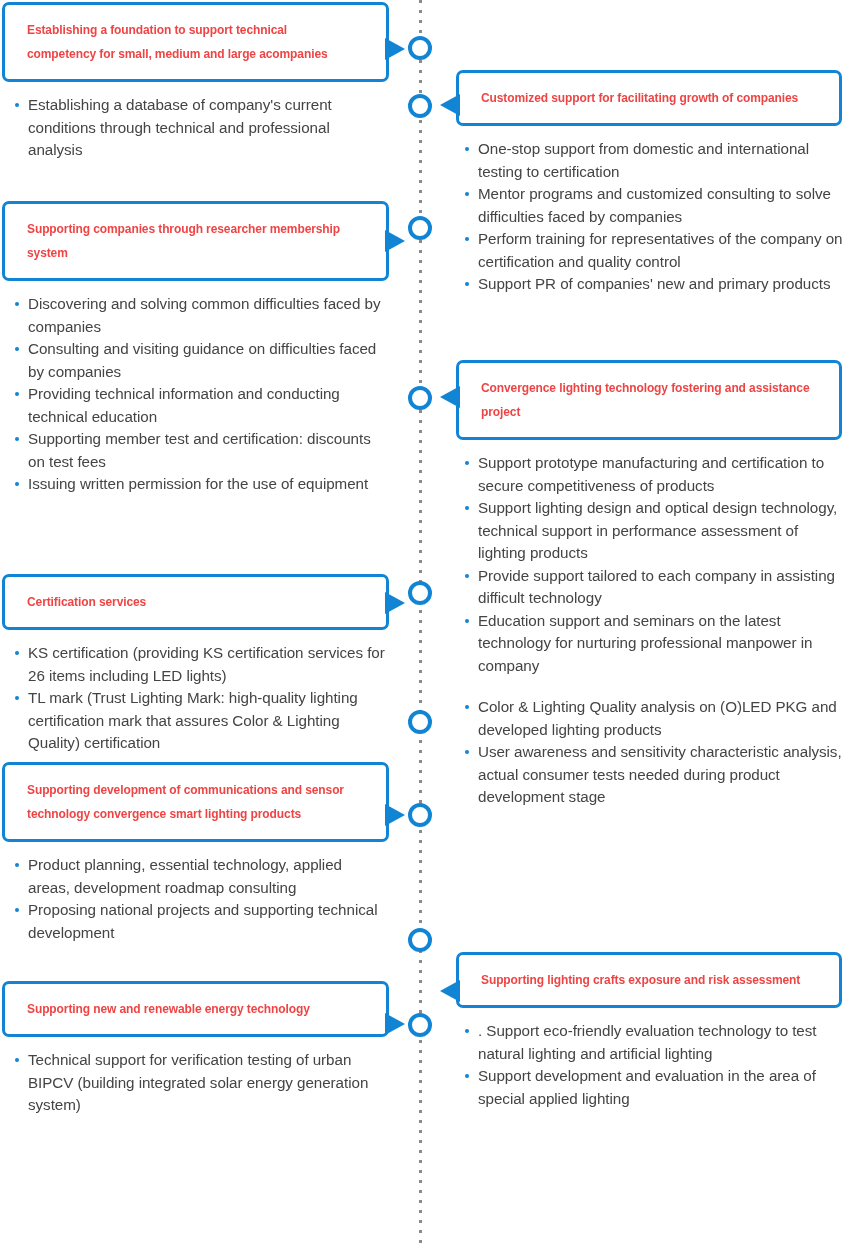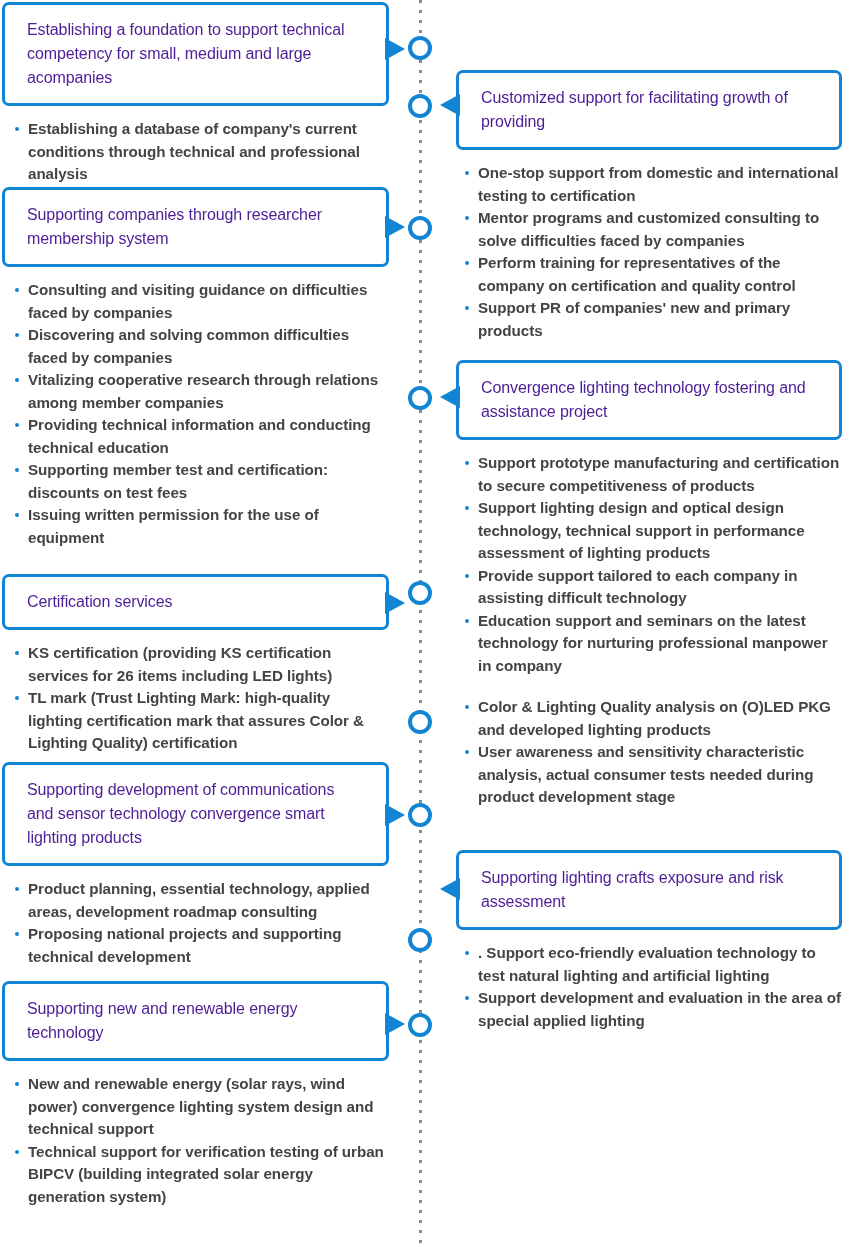--- a/index.html
+++ b/index.html
@@ -62,24 +62,24 @@
 
   
   .box {
     position: relative;
     border: 3px solid #1185d4;
     border-radius: 7px;
     background: #ffffff;
     box-sizing: border-box;
   }
   .box-title {
-    font-weight: normal;
-    font-size: 16px;
+    font-weight: bold;
+    font-size: 12px;
     line-height: 24px;
-    color: #4c1d95;
+    color: #ef4444;
     letter-spacing: -0.1px;
   }
 
   
   .left .box {
     margin-left: 2px;
     width: 387px;
     padding: 13px 34px 13px 22px;
   }
   .left .box::after {
@@ -112,21 +112,20 @@
     border-top: 11px solid transparent;
     border-bottom: 11px solid transparent;
     border-right: 20px solid #1185d4;
   }
 
   
   ul.bullets {
     list-style: none;
     margin: 0;
     padding: 0;
-    font-weight: bold;
   }
   .left ul.bullets { margin: 12px 0 0 14px; width: 372px; }
   .right ul.bullets { margin: 12px 0 0 24px; width: 380px; }
 
   ul.bullets li {
     position: relative;
     padding-left: 14px;
     font-size: 15.2px;
     line-height: 22.5px;
     color: #444444;
@@ -164,28 +163,27 @@
 
   <div class="section" style="top:2px">
     <div class="box" style="--ptr:44px">
       <div class="box-title">Establishing a foundation to support technical competency for small, medium and large acompanies</div>
     </div>
     <ul class="bullets">
       <li>Establishing a database of company's current conditions through technical and professional analysis</li>
     </ul>
   </div>
 
-  <div class="section" style="top:187px">
+  <div class="section" style="top:201px">
     <div class="box" style="--ptr:37px">
       <div class="box-title">Supporting companies through researcher membership system</div>
     </div>
     <ul class="bullets">
+      <li>Discovering and solving common difficulties faced by companies</li>
       <li>Consulting and visiting guidance on difficulties faced by companies</li>
-      <li>Discovering and solving common difficulties faced by companies</li>
-      <li>Vitalizing cooperative research through relations among member companies</li>
       <li>Providing technical information and conducting technical education</li>
       <li>Supporting member test and certification: discounts on test fees</li>
       <li>Issuing written permission for the use of equipment</li>
     </ul>
   </div>
 
   <div class="section" style="top:574px">
     <div class="box" style="--ptr:26px">
       <div class="box-title">Certification services</div>
     </div>
@@ -203,32 +201,31 @@
       <li>Product planning, essential technology, applied areas, development roadmap consulting</li>
       <li>Proposing national projects and supporting technical development</li>
     </ul>
   </div>
 
   <div class="section" style="top:981px">
     <div class="box" style="--ptr:40px">
       <div class="box-title">Supporting new and renewable energy technology</div>
     </div>
     <ul class="bullets">
-      <li>New and renewable energy (solar rays, wind power) convergence lighting system design and technical support</li>
       <li>Technical support for verification testing of urban BIPCV (building integrated solar energy generation system)</li>
     </ul>
   </div>
 
 </div>
 
 <div id="right-column" class="right">
 
   <div class="section" style="top:70px">
     <div class="box" style="--ptr:32px">
-      <div class="box-title">Customized support for facilitating growth of providing</div>
+      <div class="box-title">Customized support for facilitating growth of companies</div>
     </div>
     <ul class="bullets">
       <li>One-stop support from domestic and international testing to certification</li>
       <li>Mentor programs and customized consulting to solve difficulties faced by companies</li>
       <li>Perform training for representatives of the company on certification and quality control</li>
       <li>Support PR of companies' new and primary products</li>
     </ul>
   </div>
 
   <div class="section" style="top:360px">
@@ -243,21 +240,21 @@
     </ul>
   </div>
 
   <div class="section" style="top:684px">
     <ul class="bullets">
       <li>Color &amp; Lighting Quality analysis on (O)LED PKG and developed lighting products</li>
       <li>User awareness and sensitivity characteristic analysis, actual consumer tests needed during product development stage</li>
     </ul>
   </div>
 
-  <div class="section" style="top:850px">
+  <div class="section" style="top:952px">
     <div class="box" style="--ptr:36px">
       <div class="box-title">Supporting lighting crafts exposure and risk assessment</div>
     </div>
     <ul class="bullets">
       <li>. Support eco-friendly evaluation technology to test natural lighting and artificial lighting</li>
       <li>Support development and evaluation in the area of special applied lighting</li>
     </ul>
   </div>
 
 </div>

